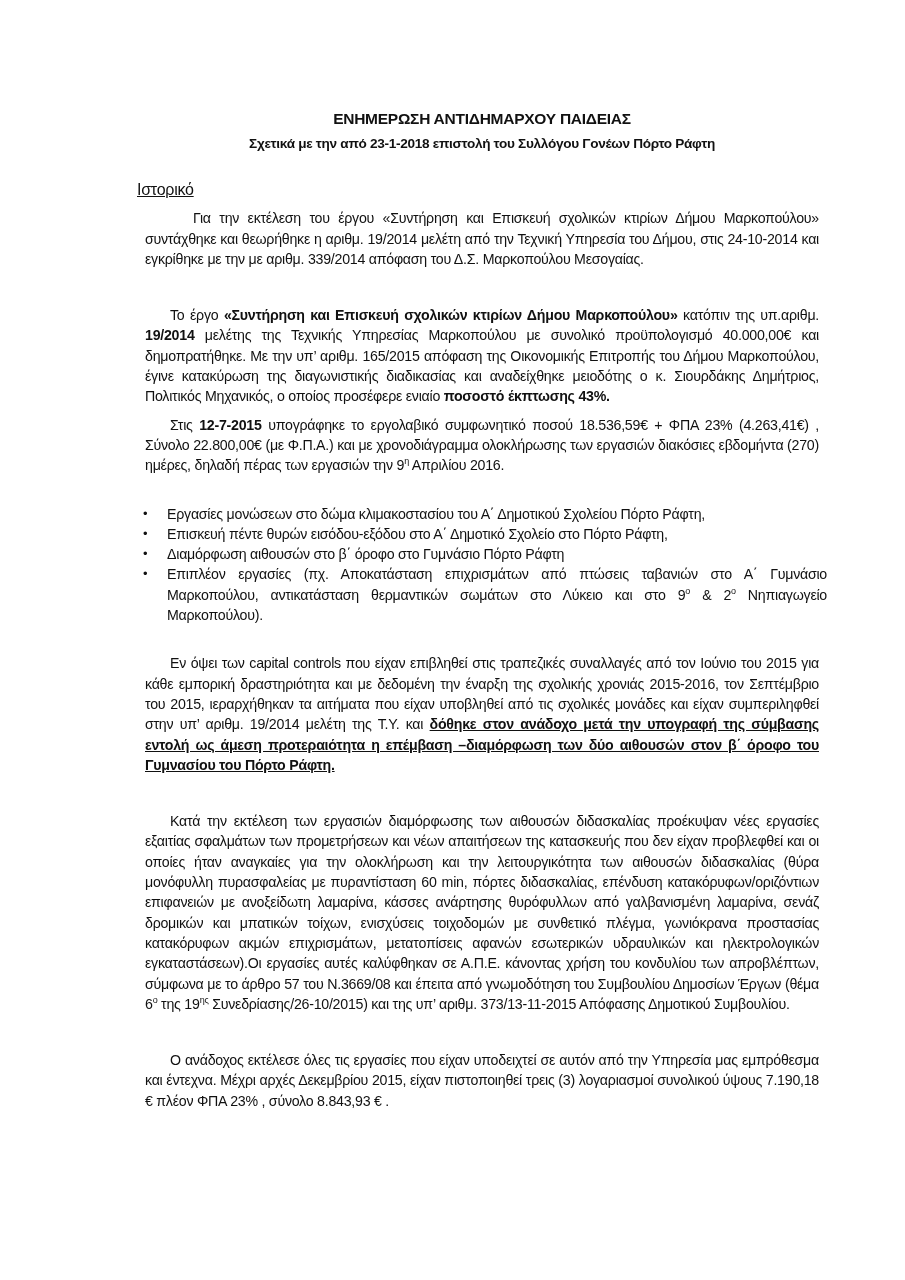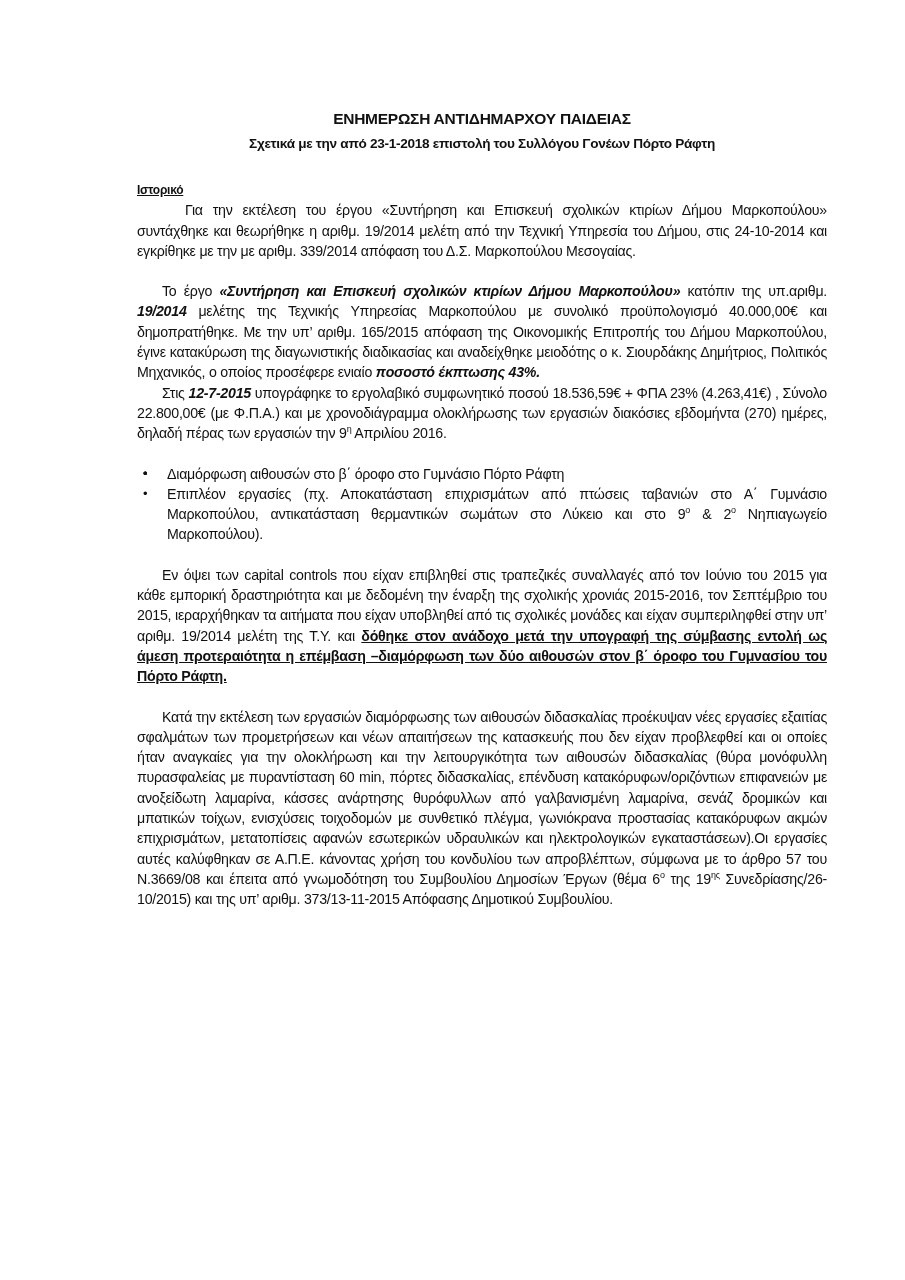--- a/index.html
+++ b/index.html
@@ -31,30 +31,30 @@
     }
     .subtitle {
       text-align: center;
       font-weight: bold;
       font-size: 13.6px;
       line-height: 20px;
       margin: 4px;
       letter-spacing: -0.3px;
     }
     .section-heading {
-      font-weight: bold;
+      font-weight: normal;
       text-decoration: underline;
       margin: 26px 0 0 0;
-      font-size: 12px;
+      font-size: 16px;
     }
-    p { margin: 0; text-align: justify; }
+    p { margin: 8px; text-align: justify; }
     .indent-lg { text-indent: 48px; }
     .indent-sm { text-indent: 25px; }
     .gap { height: 20px; }
-    b { font-weight: bold; font-style: italic; }
+    b { font-weight: bold; }
     .uline { text-decoration: underline; font-weight: bold; }
     sup { font-size: 9px; line-height: 0; }
     ul.bullets {
       list-style: none;
       margin: 0; padding: 0;
     }
     ul.bullets li {
       position: relative;
       padding-left: 30px;
       text-align: justify;
@@ -81,31 +81,32 @@
 
     <div class="gap"></div>
 
     <p class="indent-sm"><span>Το έργο </span><b>«Συντήρηση και Επισκευή σχολικών κτιρίων Δήμου Μαρκοπούλου»</b><span> κατόπιν της υπ.αριθμ. </span><b>19/2014</b><span> μελέτης της Τεχνικής Υπηρεσίας Μαρκοπούλου με συνολικό προϋπολογισμό 40.000,00€  και δημοπρατήθηκε. Με την υπ’ αριθμ. 165/2015 απόφαση της Οικονομικής Επιτροπής του Δήμου Μαρκοπούλου, έγινε κατακύρωση της διαγωνιστικής διαδικασίας και αναδείχθηκε μειοδότης ο κ. Σιουρδάκης Δημήτριος, Πολιτικός Μηχανικός, ο οποίος προσέφερε ενιαίο </span><b>ποσοστό έκπτωσης 43%.</b></p>
 
     <p class="indent-sm"><span>Στις </span><b>12-7-2015</b><span> υπογράφηκε το εργολαβικό συμφωνητικό ποσού 18.536,59€ + ΦΠΑ 23% (4.263,41€) , Σύνολο 22.800,00€ (με Φ.Π.Α.) και με χρονοδιάγραμμα ολοκλήρωσης των εργασιών διακόσιες εβδομήντα (270) ημέρες, δηλαδή πέρας των εργασιών την 9</span><sup>η</sup><span> Απριλίου 2016.</span></p>
 
     <div class="gap"></div>
 
     <ul class="bullets">
-      <li><span class="bullet">•</span></li>
-      <li><span class="bullet">•</span></li>
+      <li><span class="bullet">•</span><span>Εργασίες μονώσεων στο δώμα κλιμακοστασίου του Α΄ Δημοτικού Σχολείου Πόρτο Ράφτη,</span></li>
+      <li><span class="bullet">•</span><span>Επισκευή πέντε θυρών εισόδου-εξόδου στο Α΄ Δημοτικό Σχολείο στο Πόρτο Ράφτη,</span></li>
       <li><span class="bullet">•</span><span>Διαμόρφωση αιθουσών στο β΄ όροφο στο Γυμνάσιο Πόρτο Ράφτη</span></li>
       <li><span class="bullet">•</span><span>Επιπλέον εργασίες (πχ. Αποκατάσταση επιχρισμάτων από πτώσεις ταβανιών στο Α΄ Γυμνάσιο Μαρκοπούλου, αντικατάσταση θερμαντικών σωμάτων στο Λύκειο και στο 9</span><sup>ο</sup><span> &amp; 2</span><sup>ο</sup><span> Νηπιαγωγείο Μαρκοπούλου).</span></li>
     </ul>
 
     <div class="gap"></div>
 
     <p class="indent-sm"><span>Εν όψει των capital controls που είχαν επιβληθεί στις τραπεζικές συναλλαγές από τον Ιούνιο του 2015 για κάθε εμπορική δραστηριότητα και με δεδομένη  την έναρξη της σχολικής χρονιάς 2015-2016, τον Σεπτέμβριο του 2015,   ιεραρχήθηκαν τα  αιτήματα  που είχαν υποβληθεί από τις σχολικές μονάδες και είχαν συμπεριληφθεί στην υπ’ αριθμ. 19/2014 μελέτη της Τ.Υ.  και </span><span class="uline">δόθηκε στον ανάδοχο μετά την υπογραφή της σύμβασης εντολή ως άμεση προτεραιότητα η επέμβαση –διαμόρφωση των δύο αιθουσών στον β΄ όροφο του Γυμνασίου του Πόρτο Ράφτη.</span></p>
 
     <div class="gap"></div>
 
     <p class="indent-sm"><span>Κατά την εκτέλεση των εργασιών διαμόρφωσης των αιθουσών διδασκαλίας προέκυψαν νέες εργασίες εξαιτίας σφαλμάτων των προμετρήσεων και νέων απαιτήσεων της κατασκευής που δεν είχαν προβλεφθεί και οι οποίες ήταν αναγκαίες για την ολοκλήρωση και την λειτουργικότητα των αιθουσών διδασκαλίας (θύρα μονόφυλλη πυρασφαλείας με πυραντίσταση 60 min, πόρτες διδασκαλίας, επένδυση κατακόρυφων/οριζόντιων επιφανειών με ανοξείδωτη λαμαρίνα, κάσσες ανάρτησης θυρόφυλλων από γαλβανισμένη λαμαρίνα, σενάζ δρομικών και μπατικών τοίχων, ενισχύσεις τοιχοδομών με συνθετικό πλέγμα, γωνιόκρανα προστασίας κατακόρυφων ακμών επιχρισμάτων, μετατοπίσεις  αφανών εσωτερικών υδραυλικών και ηλεκτρολογικών εγκαταστάσεων).Οι εργασίες αυτές καλύφθηκαν σε Α.Π.Ε. κάνοντας χρήση του κονδυλίου των απροβλέπτων, σύμφωνα με το άρθρο 57 του Ν.3669/08 και έπειτα από γνωμοδότηση του Συμβουλίου Δημοσίων Έργων (θέμα 6</span><sup>ο</sup><span> της 19</span><sup>ης</sup><span> Συνεδρίασης/26-10/2015) και της υπ’ αριθμ. 373/13-11-2015 Απόφασης  Δημοτικού Συμβουλίου.</span></p>
 
     <div class="gap"></div>
 
+    <p class="indent-sm">Ο ανάδοχος εκτέλεσε όλες τις  εργασίες που είχαν υποδειχτεί σε αυτόν από την Υπηρεσία μας εμπρόθεσμα και έντεχνα. Μέχρι αρχές Δεκεμβρίου 2015, είχαν πιστοποιηθεί τρεις (3) λογαριασμοί συνολικού ύψους 7.190,18 € πλέον ΦΠΑ 23% , σύνολο 8.843,93 € .</p>
 
   </div>
 </div>
 
 </body></html>

